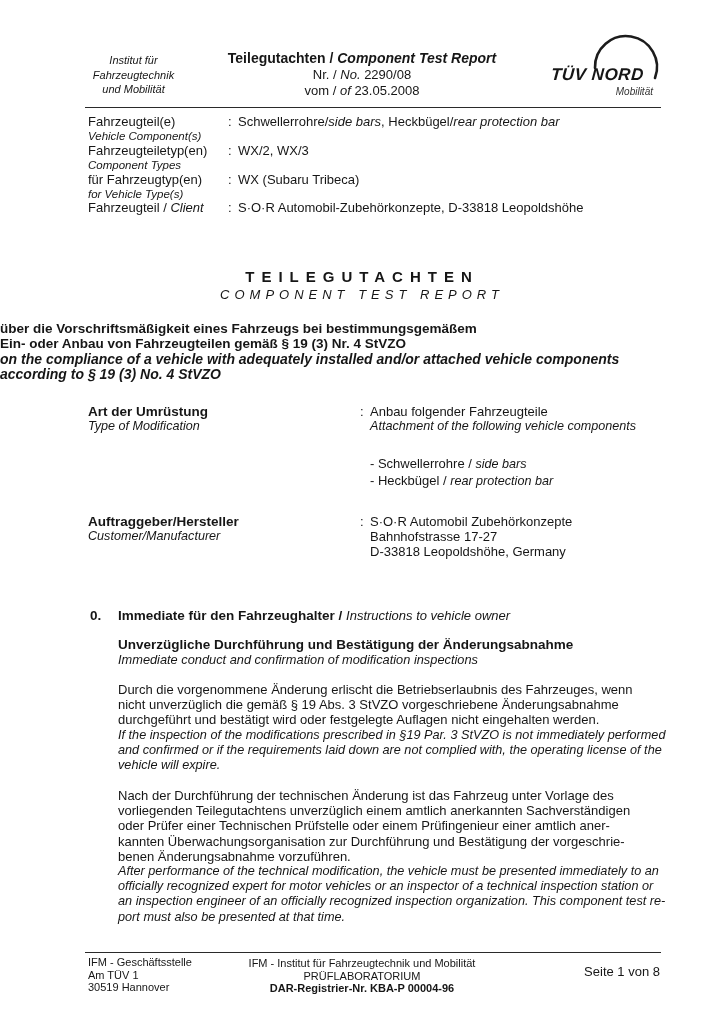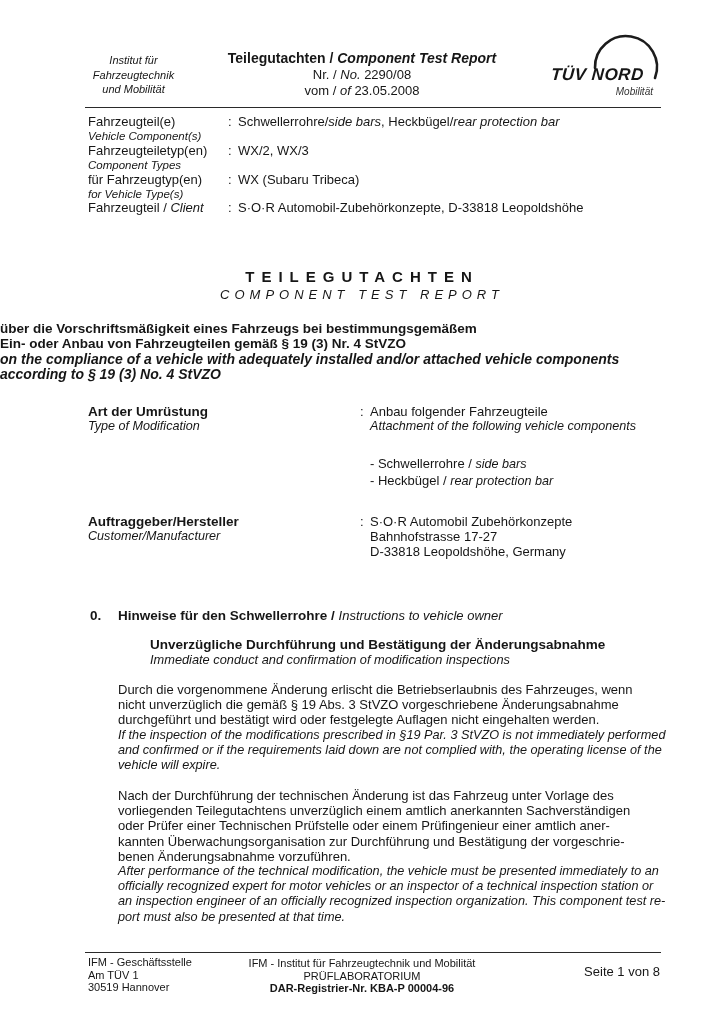--- a/index.html
+++ b/index.html
@@ -69,21 +69,21 @@
   .field-value .en { font-size:12.6px; }
   .mod-items { margin-top:22px; }
   .mod-item .en { font-size:12.6px; }
   .value-inner { display:inline-block; vertical-align:top; }
 
   
   .sec0 { position:absolute; left:88px; top:608px; width:578px; }
   .sec0-num { position:absolute; left:2px; top:0; font-size:13.5px; font-weight:bold; }
   .sec0-head { margin-left:30px; font-size:13.5px; line-height:16px; }
   .sec0-head .en { font-weight:normal; font-size:13px; }
-  .sec0-sub { position:absolute; left:30px; top:29px; width:548px; line-height:15.2px;margin-left:32px; }
+  .sec0-sub { position:absolute; left:30px; top:29px; width:548px; line-height:15.2px; }
   .sub-de { font-size:13.5px; font-weight:bold; }
   .sub-en { font-size:12.8px; font-style:italic; }
 
   .para { position:absolute; left:118px; width:548px; line-height:15.2px; }
   .para-1 { top:682px; }
   .para-2 { top:788px; }
   .para .de { font-size:13px; }
   .para .en { font-size:12.7px; font-style:italic; }
 
   
@@ -187,21 +187,21 @@
     </div>
     <div class="field-value">
       <span class="colon">:</span><div class="value-inner lines">S·O·R Automobil Zubehörkonzepte
 Bahnhofstrasse 17-27
 D-33818 Leopoldshöhe, Germany</div>
     </div>
   </div>
 
   <div class="sec0">
     <div class="sec0-num b">0.</div>
-    <div class="sec0-head b"><span>Hinweise für den Schwellerrohre / </span><span class="it en">Instructions to vehicle owner</span></div>
+    <div class="sec0-head b"><span>Immediate für den Fahrzeughalter / </span><span class="it en">Instructions to vehicle owner</span></div>
     <div class="sec0-sub">
       <div class="sub-de">Unverzügliche Durchführung und Bestätigung der Änderungsabnahme</div>
       <div class="sub-en">Immediate conduct and confirmation of modification inspections</div>
     </div>
   </div>
 
   <div class="para para-1">
     <div class="de lines">Durch die vorgenommene Änderung erlischt die Betriebserlaubnis des Fahrzeuges, wenn
 nicht unverzüglich die gemäß § 19 Abs. 3 StVZO vorgeschriebene Änderungsabnahme
 durchgeführt und bestätigt wird oder festgelegte Auflagen nicht eingehalten werden.</div>

